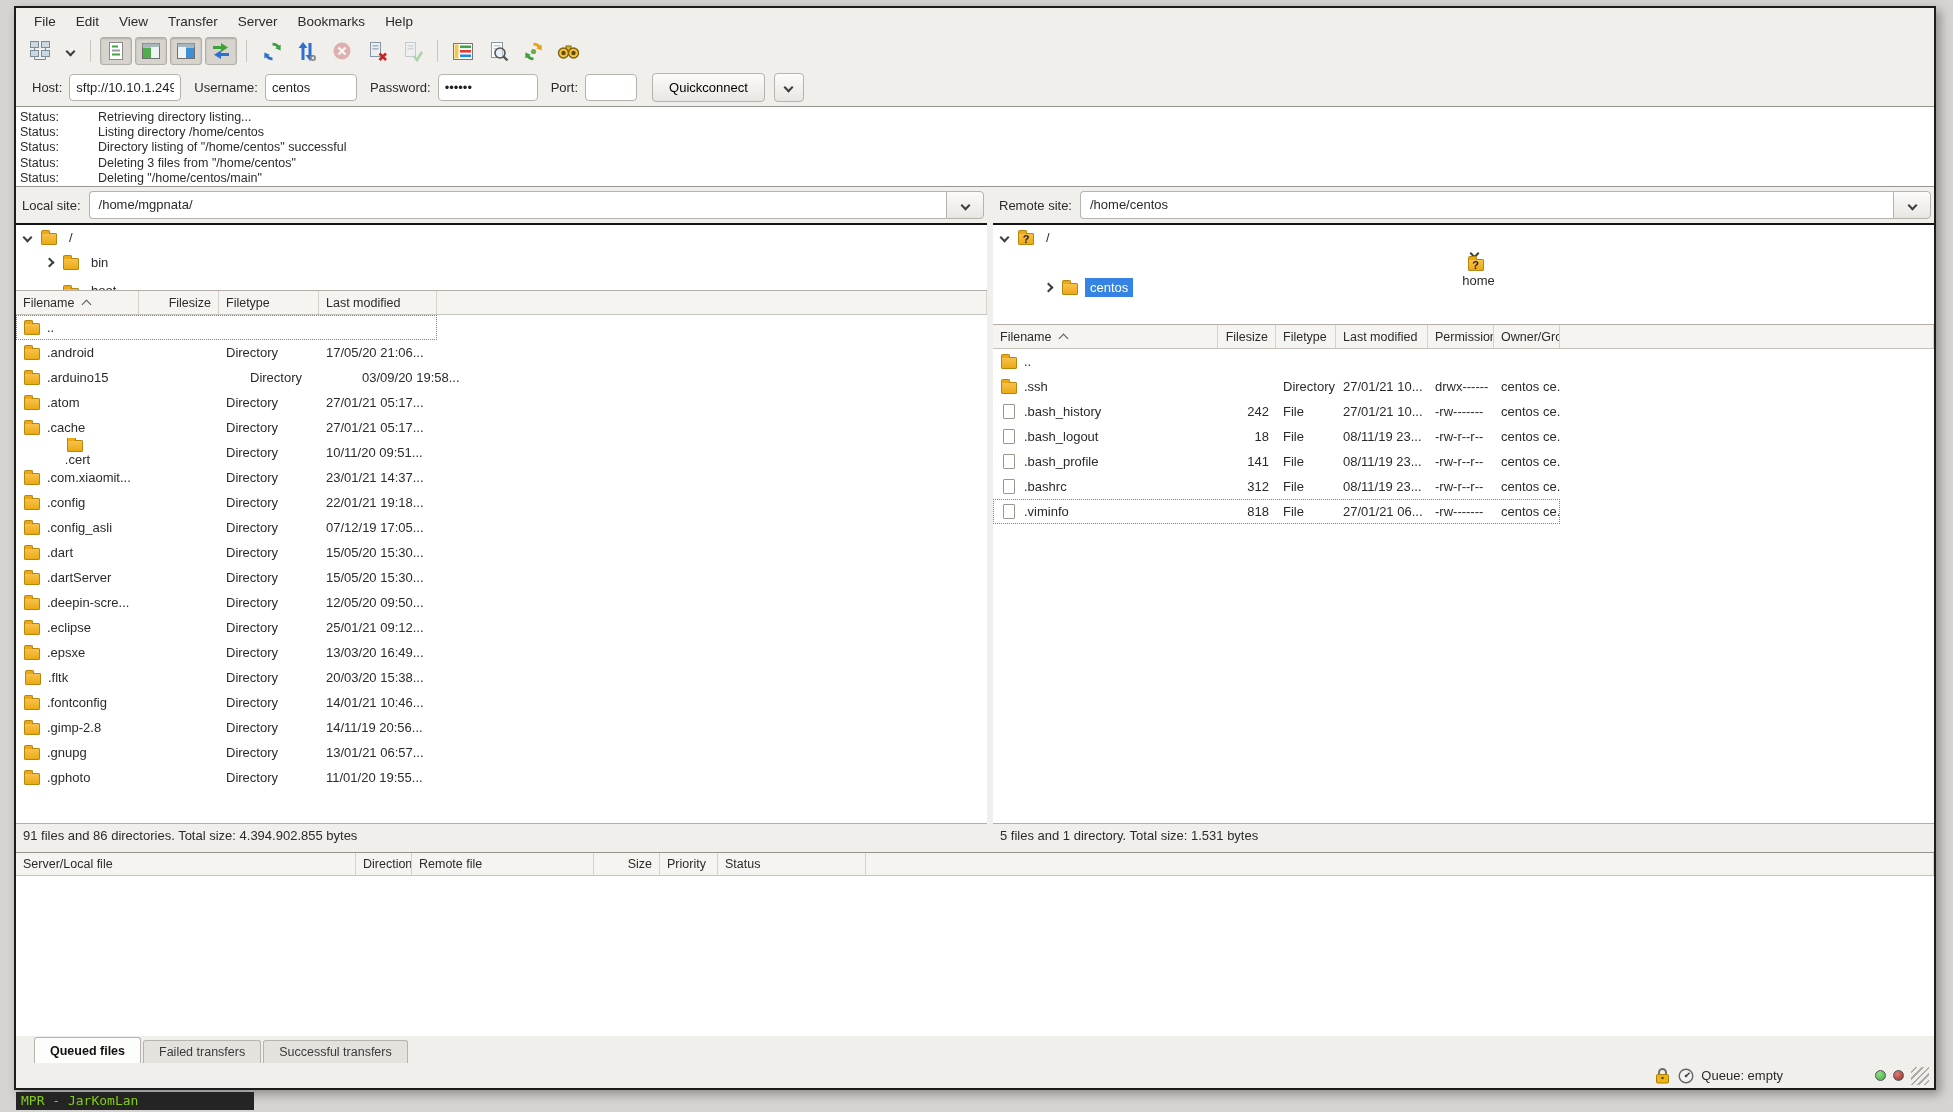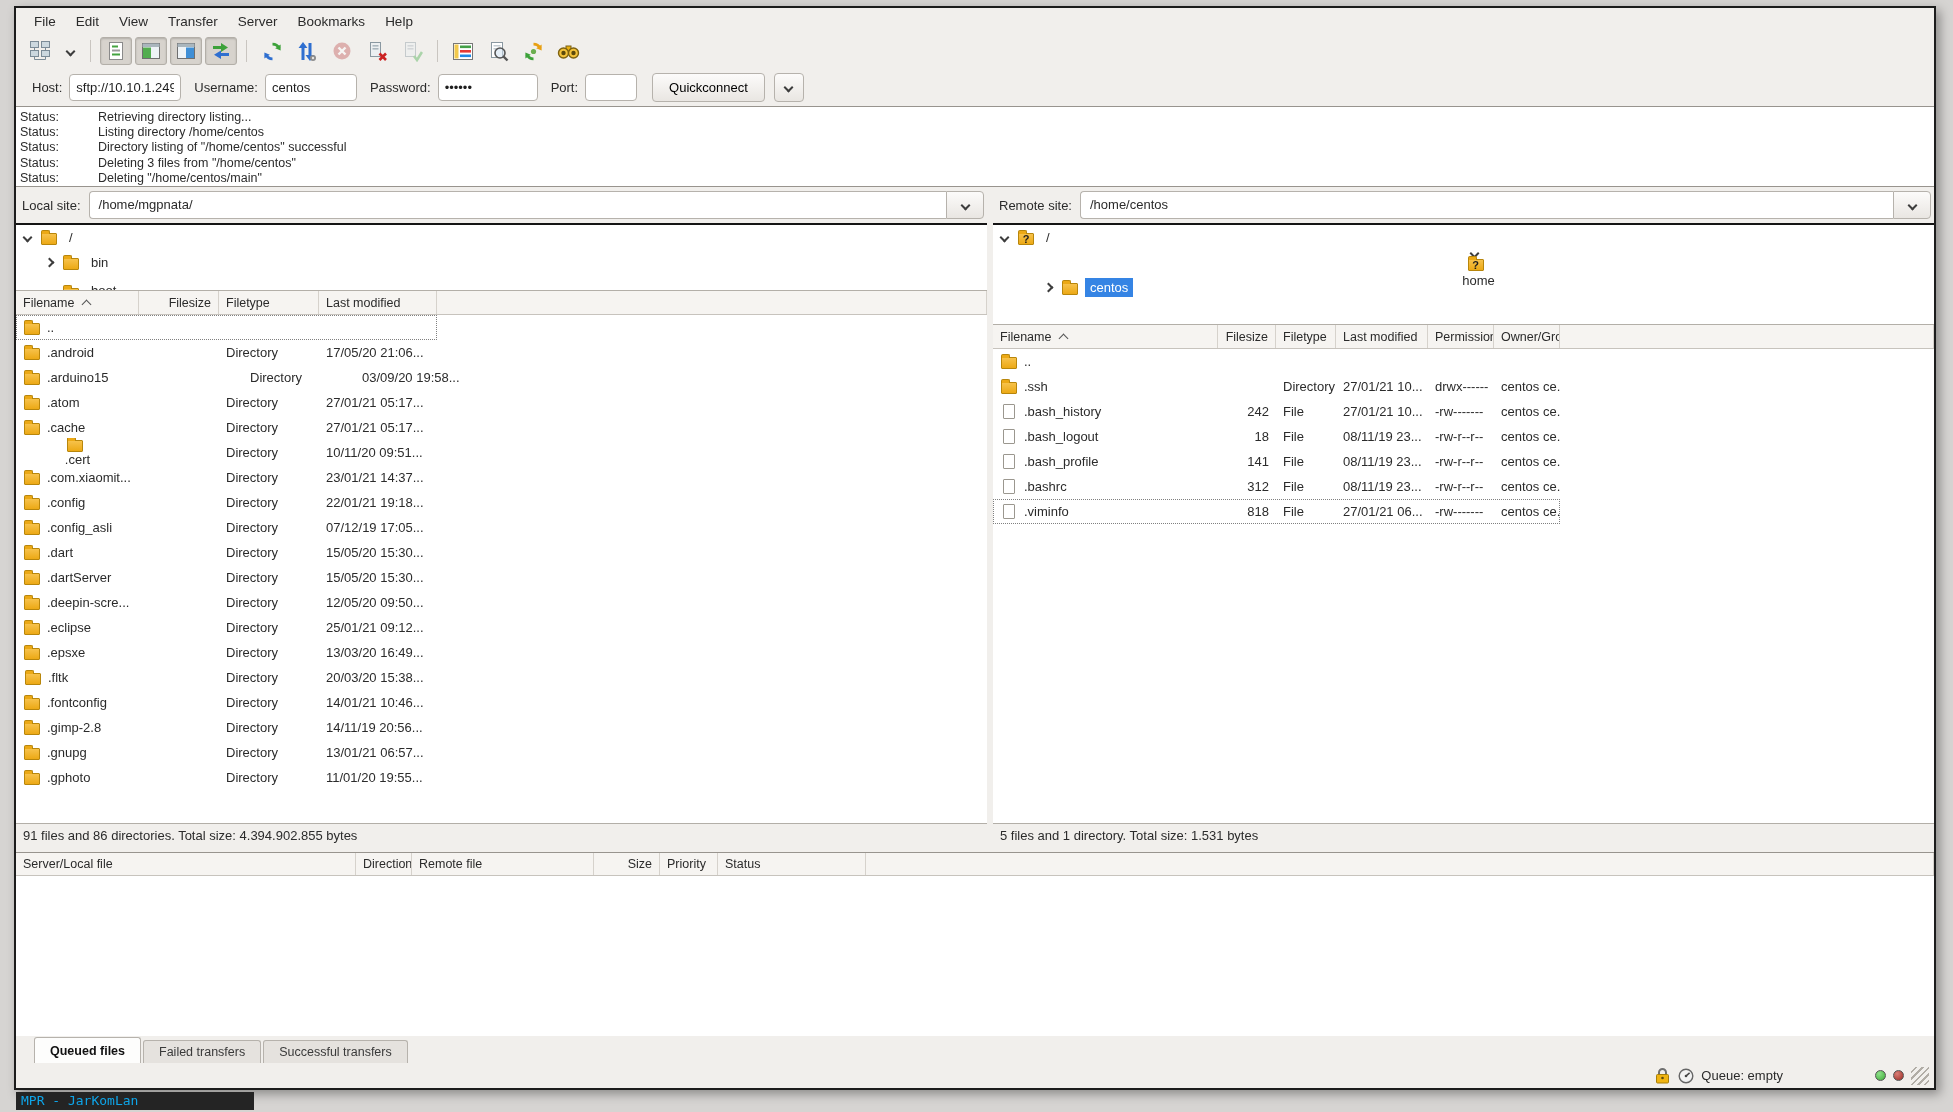--- a/index.html
+++ b/index.html
@@ -101,21 +101,21 @@
 
   
   .statusbar { height:25px; display:flex; align-items:center; justify-content:flex-end; gap:7px;
     padding-right:5px; font-size:13px; flex:none; }
   .led { width:11px; height:11px; border-radius:50%; border:1px solid #555; flex:none; }
   .sb-spacer { width:78px; flex:none; }
   .grip { width:18px; height:18px; flex:none;
     background:repeating-linear-gradient(135deg, transparent 0 3px, #b1ada6 3px 4.6px); }
 
   
-  .vim-label { position:absolute; left:16px; top:1092px; width:238px; background:#242424; color:#0ea5e9;
+  .vim-label { position:absolute; left:16px; top:1092px; width:238px; background:#242424; color:#84cc16;
     font-family:"DejaVu Sans Mono", monospace; font-size:13px; padding:1px 6px 2px 5px; }
 </style>
 </head>
 <body>
 
 <div class="window">
 
   <div class="menubar" id="menubar">
       <div class="menu-item">File</div>
       <div class="menu-item">Edit</div>

